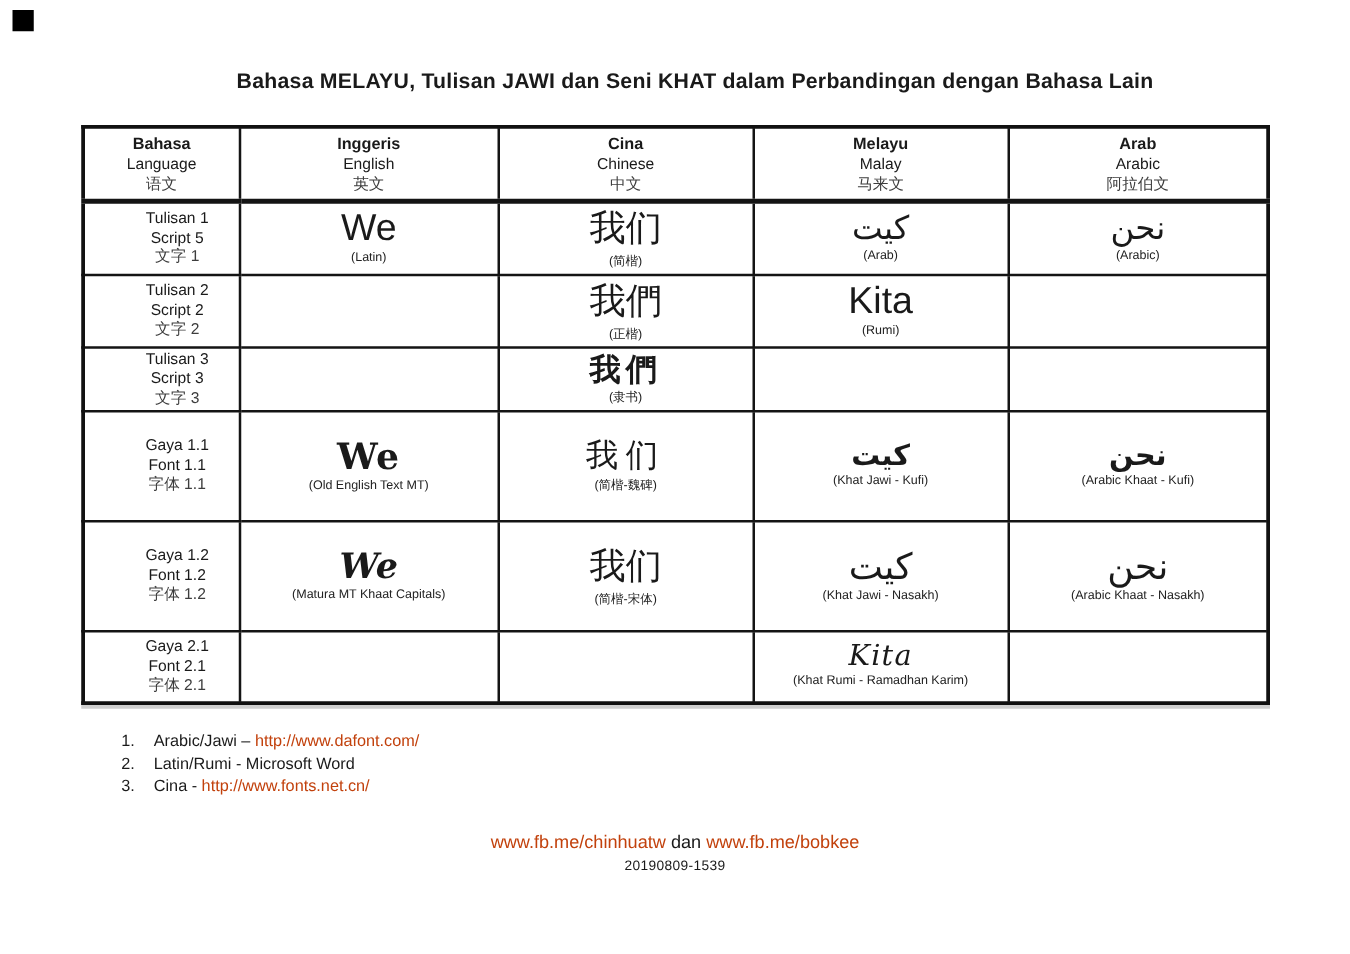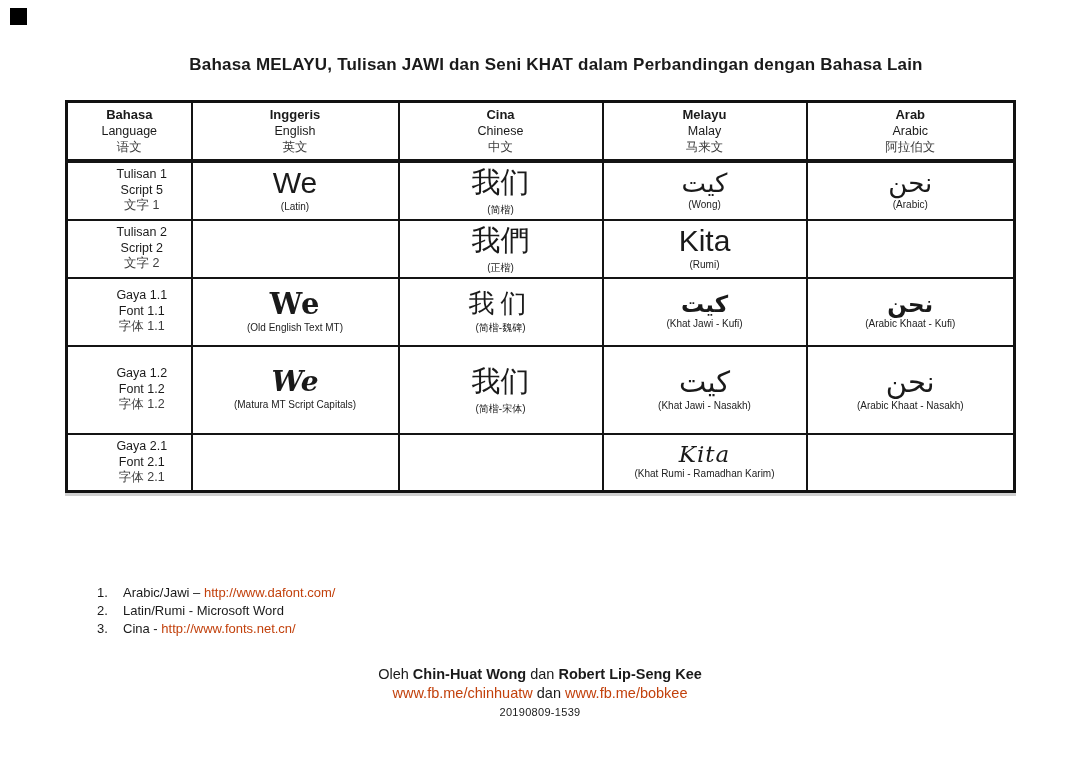--- a/index.html
+++ b/index.html
@@ -136,21 +136,21 @@
           </td>
       <td>
             <div class="content-cell">
         <span class="bigtext big-cjk">我们</span>
         <span class="caption">(简楷)</span>
             </div>
           </td>
       <td>
             <div class="content-cell">
         <span class="bigtext big-arabic" dir="rtl">كيت</span>
-        <span class="caption">(Wong)</span>
+        <span class="caption">(Arab)</span>
             </div>
           </td>
       <td>
             <div class="content-cell">
         <span class="bigtext big-arabic" dir="rtl">نحن</span>
         <span class="caption">(Arabic)</span>
             </div>
           </td>
     </tr>
 
@@ -171,22 +171,40 @@
           </td>
       <td>
             <div class="content-cell">
         <span class="bigtext big-kita">Kita</span>
         <span class="caption">(Rumi)</span>
             </div>
           </td>
       <td class="gray"></td>
     </tr>
 
-
-    <tr style="height:68px">
+    <tr class="thick" style="height:50px">
+      <td>
+            <div class="label-cell">
+        <span>Tulisan 3</span>
+        <span>Script 3</span>
+        <span class="label-zh">文字 3</span>
+            </div>
+          </td>
+      <td class="gray"></td>
+      <td>
+            <div class="content-cell">
+        <span class="bigtext big-cjk-li">我們</span>
+        <span class="caption">(隶书)</span>
+            </div>
+          </td>
+      <td class="gray"></td>
+      <td class="gray"></td>
+    </tr>
+
+    <tr style="height:88px">
       <td>
             <div class="label-cell">
         <span>Gaya 1.1</span>
         <span>Font 1.1</span>
         <span class="label-zh">字体 1.1</span>
             </div>
           </td>
       <td>
             <div class="content-cell">
         <span class="bigtext big-blackletter">We</span>
@@ -217,21 +235,21 @@
       <td>
             <div class="label-cell">
         <span>Gaya 1.2</span>
         <span>Font 1.2</span>
         <span class="label-zh">字体 1.2</span>
             </div>
           </td>
       <td>
             <div class="content-cell">
         <span class="bigtext big-matura">We</span>
-        <span class="caption">(Matura MT Script Capitals)</span>
+        <span class="caption">(Matura MT Khaat Capitals)</span>
             </div>
           </td>
       <td>
             <div class="content-cell">
         <span class="bigtext big-cjk-song">我们</span>
         <span class="caption">(简楷-宋体)</span>
             </div>
           </td>
       <td>
             <div class="content-cell">
@@ -277,18 +295,17 @@
       <span class="src-num">2.</span>
       <span><span>Latin/Rumi - Microsoft Word</span></span>
     </div>
     <div class="src-item">
       <span class="src-num">3.</span>
       <span><span>Cina - </span><a class="doc-link">http://www.fonts.net.cn/</a></span>
     </div>
   </div>
 
   <div id="footer">
-    <div class="byline"><span>Oleh </span><b>Chin-Huat Wong</b><span> dan </span><b>Robert Lip-Seng Kee</b></div>
     <div class="fb-line"><a class="doc-link">www.fb.me/chinhuatw</a><span> dan </span><a class="doc-link">www.fb.me/bobkee</a></div>
     <div class="stamp">20190809-1539</div>
   </div>
 
 </div>
 
 </body></html>

